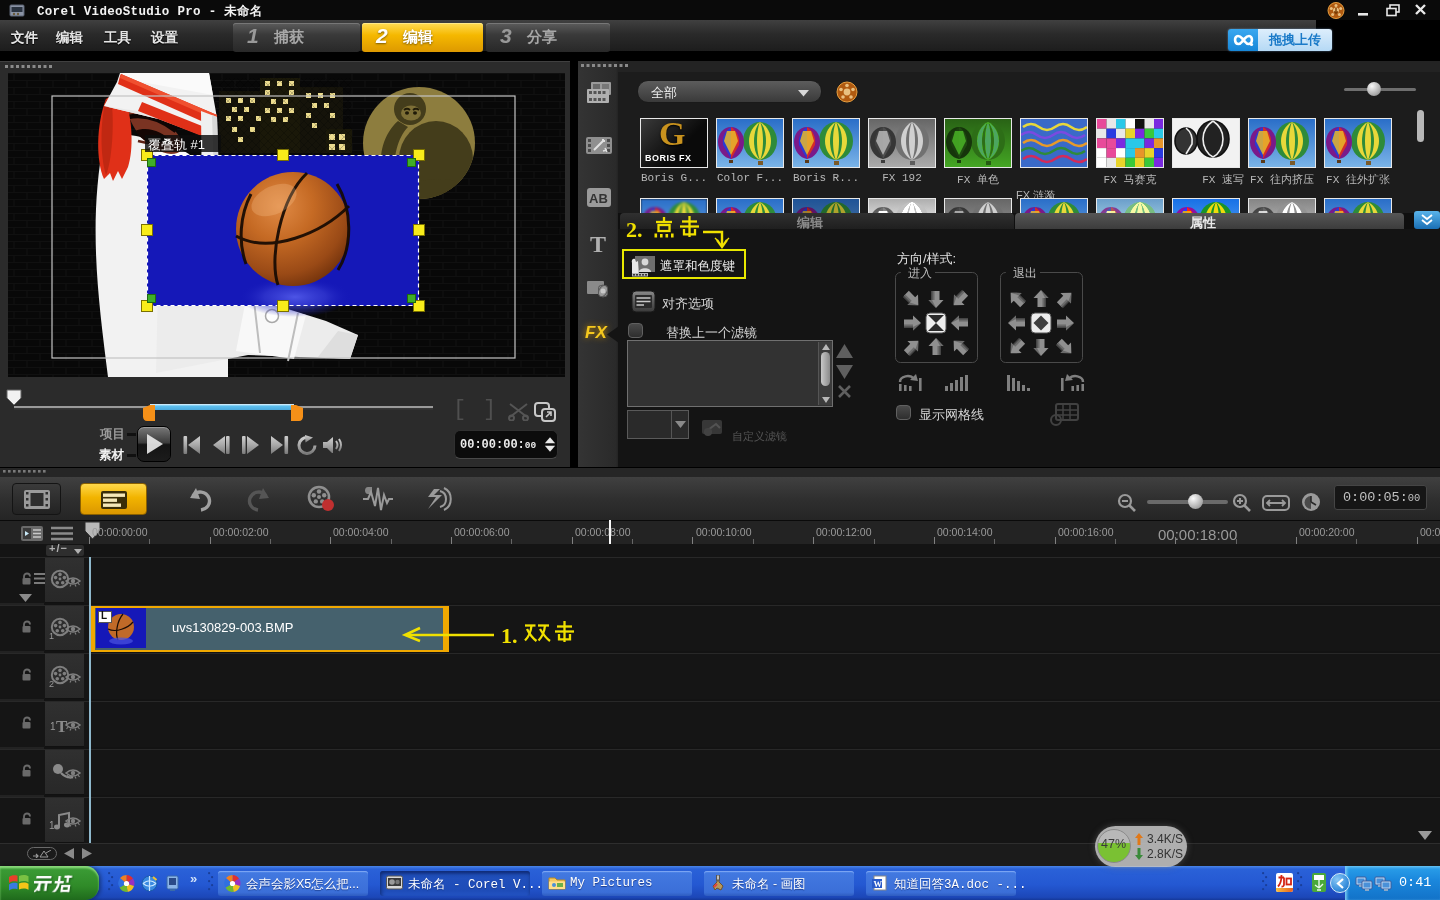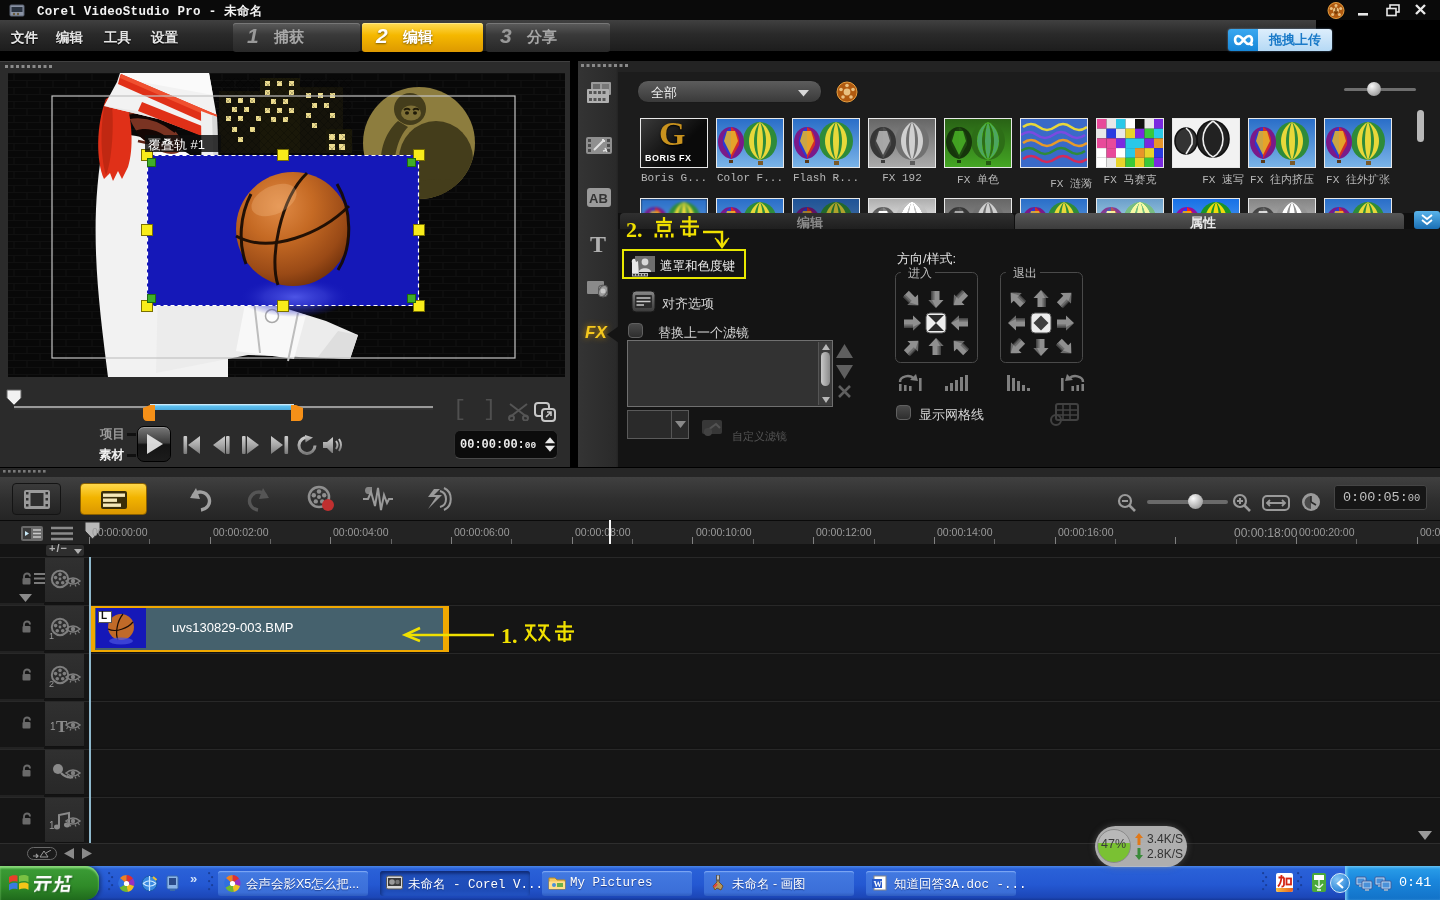--- a/index.html
+++ b/index.html
@@ -441,21 +441,21 @@
 </g>
 <g>
  <path d="M14 8 C22 8 27 15 27 23 C27 32 21 39 14 40 C7 39 1 32 1 23 C1 15 6 8 14 8 Z" fill="#7a1a8a"></path>
  <path d="M14 8 C20 12 23 18 22 26 L14 40 Z" fill="#d42a2a"></path>
  <path d="M14 8 C8 12 5 18 6 26 L14 40 Z" fill="#2a3ad4"></path>
  <path d="M10 12 L18 12 L21 22 L14 36 L7 22 Z" fill="#e8b82a" opacity="0.85"></path>
  <rect x="12" y="41" width="4" height="3" fill="#5a3a1a"></rect>
 </g>
 </svg>
       </div>
-      <span class="tx" style="left:170px;top:100px;width:76px;text-align:center;font-size:11px;color:#b8b8b8;font-family:'Liberation Mono',monospace;">Flash R...</span>
+      <span class="tx" style="left:170px;top:100px;width:76px;text-align:center;font-size:11px;color:#b8b8b8;font-family:'Liberation Mono',monospace;">Boris R...</span>
       <div class="abs" style="left:250px;top:46px;width:68px;height:50px;border:1px solid #e8e8e8;box-sizing:border-box;overflow:hidden;">
         <div style="filter:grayscale(1);width:66px;height:48px">
           <svg width="66" height="48" viewBox="0 0 66 48" preserveAspectRatio="none">
 <rect width="66" height="48" fill="url(#sky)"></rect>
 <g>
  <ellipse cx="43" cy="22" rx="17" ry="19" fill="#2e8b3a"></ellipse>
  <path d="M43 3 C49 6 54 13 54 22 C54 31 49 38 43 41 C37 38 32 31 32 22 C32 13 37 6 43 3 Z" fill="#e8d83a"></path>
  <path d="M43 3 C46 6 49 13 49 22 C49 31 46 38 43 41 C40 38 37 31 37 22 C37 13 40 6 43 3 Z" fill="#2e8b3a"></path>
  <path d="M43 3 C44.5 6 46 13 46 22 C46 31 44.5 38 43 41 C41.5 38 40 31 40 22 C40 13 41.5 6 43 3 Z" fill="#e8d83a"></path>
  <rect x="41" y="42" width="5" height="4" fill="#7a5a2a"></rect>
@@ -498,21 +498,21 @@
           <rect width="66" height="48" fill="#3a6ac8"></rect>
 <g fill="none" stroke-width="2.5">
  <path d="M2 8 Q10 2 18 8 T34 8 T50 8 T66 8" stroke="#e8d83a"></path>
  <path d="M0 16 Q8 10 16 16 T32 16 T48 16 T64 16" stroke="#7a4ae0"></path>
  <path d="M2 24 Q10 18 18 24 T34 24 T50 24 T66 24" stroke="#e89a2a"></path>
  <path d="M0 32 Q8 26 16 32 T32 32 T48 32 T64 32" stroke="#2e8b3a"></path>
  <path d="M2 40 Q10 34 18 40 T34 40 T50 40 T66 40" stroke="#d42a5a"></path>
 </g>
         </svg>
       </div>
-      <span class="tx" style="left:398px;top:104px;width:76px;text-align:right;font-size:11px;color:#b8b8b8;font-family:Liberation Mono, monospace;">FX 涟漪</span>
+      <span class="tx" style="left:398px;top:116px;width:76px;text-align:left;font-size:11px;color:#b8b8b8;font-family:Liberation Sans, sans-serif;">FX 涟漪</span>
       <div class="abs" style="left:478px;top:46px;width:68px;height:50px;border:1px solid #e8e8e8;box-sizing:border-box;overflow:hidden;">
         <svg width="66" height="48" viewBox="0 0 66 48">
           <rect x="0.0" y="0.0" width="9.5" height="9.7" fill="#e84a9a"></rect>
           <rect x="9.5" y="0.0" width="9.5" height="9.7" fill="#e8e8e8"></rect>
           <rect x="19.0" y="0.0" width="9.5" height="9.7" fill="#2ac8e8"></rect>
           <rect x="28.5" y="0.0" width="9.5" height="9.7" fill="#ffffff"></rect>
           <rect x="38.0" y="0.0" width="9.5" height="9.7" fill="#111111"></rect>
           <rect x="47.5" y="0.0" width="9.5" height="9.7" fill="#e8e8e8"></rect>
           <rect x="57.0" y="0.0" width="9.5" height="9.7" fill="#7a2ae0"></rect>
           <rect x="0.0" y="9.7" width="9.5" height="9.7" fill="#e8e8e8"></rect>
@@ -843,21 +843,21 @@
         </g>
 </svg>
 <span class="tx" style="left:42px;top:29px;font-size:12.5px;color:#ececec;">遮罩和色度键</span>
 <svg class="abs" style="left:13px;top:61px" width="25" height="23" viewBox="0 0 25 23">
  <rect x="1" y="1" width="23" height="21" rx="4" fill="url(#btng)" stroke="#1a1a1a"></rect>
  <rect x="4" y="5" width="17" height="13" rx="1" fill="#2a2a2a"></rect>
  <path d="M5.5 8 H19.5 M5.5 11.5 H19.5 M5.5 15 H13" stroke="#c8c8c8" stroke-width="1.6"></path>
 </svg>
 <span class="tx" style="left:44px;top:66px;font-size:13px;color:#d4d4d4;">对齐选项</span>
 <div class="abs" style="left:10px;top:94px;width:15px;height:15px;border-radius:4px;background:linear-gradient(#4a4a4a,#2e2e2e);border:1px solid #606060;box-sizing:border-box;"></div>
-<span class="tx" style="left:40px;top:95px;font-size:13px;color:#d4d4d4;">替换上一个滤镜</span>
+<span class="tx" style="left:48px;top:95px;font-size:13px;color:#d4d4d4;">替换上一个滤镜</span>
 <div class="abs" style="left:9px;top:111px;width:206px;height:67px;background:#323232;border:1px solid #707070;box-sizing:border-box;">
  <div class="abs" style="left:190px;top:1px;width:13px;height:63px;background:#3c3c3c;border-left:1px solid #555;">
   <svg class="abs" style="left:3px;top:2px" width="8" height="6" viewBox="0 0 8 6">
             <path d="M4 0 L8 6 H0 Z" fill="#b8b8b8"></path>
           </svg>
   <svg class="abs" style="left:3px;top:55px" width="8" height="6" viewBox="0 0 8 6">
             <path d="M4 6 L8 0 H0 Z" fill="#b8b8b8"></path>
           </svg>
   <div class="abs" style="left:2px;top:10px;width:9px;height:34px;border-radius:5px;background:linear-gradient(90deg,#c8c8c8,#8a8a8a);"></div>
  </div>
@@ -1181,21 +1181,21 @@
     <div class="abs" style="left:753px;top:18px;width:1px;height:5px;background:#666;"></div>
     <span class="tx" style="left:816px;top:5px;font-size:10.5px;color:#9a9a9a;">00:00:12:00</span>
     <div class="abs" style="left:813px;top:16px;width:1px;height:7px;background:#808080;"></div>
     <div class="abs" style="left:874px;top:18px;width:1px;height:5px;background:#666;"></div>
     <span class="tx" style="left:937px;top:5px;font-size:10.5px;color:#9a9a9a;">00:00:14:00</span>
     <div class="abs" style="left:934px;top:16px;width:1px;height:7px;background:#808080;"></div>
     <div class="abs" style="left:994px;top:18px;width:1px;height:5px;background:#666;"></div>
     <span class="tx" style="left:1058px;top:5px;font-size:10.5px;color:#9a9a9a;">00:00:16:00</span>
     <div class="abs" style="left:1055px;top:16px;width:1px;height:7px;background:#808080;"></div>
     <div class="abs" style="left:1115px;top:18px;width:1px;height:5px;background:#666;"></div>
-    <span class="tx" style="left:1234px;top:5px;font-size:12px;color:#9a9a9a;">00:00:18:00</span>
+    <span class="tx" style="left:1158px;top:5px;font-size:15px;color:#9a9a9a;">00:00:18:00</span>
     <div class="abs" style="left:1175px;top:16px;width:1px;height:7px;background:#808080;"></div>
     <div class="abs" style="left:1236px;top:18px;width:1px;height:5px;background:#666;"></div>
     <span class="tx" style="left:1299px;top:5px;font-size:10.5px;color:#9a9a9a;">00:00:20:00</span>
     <div class="abs" style="left:1296px;top:16px;width:1px;height:7px;background:#808080;"></div>
     <div class="abs" style="left:1356px;top:18px;width:1px;height:5px;background:#666;"></div>
     <span class="tx" style="left:1420px;top:5px;font-size:10.5px;color:#9a9a9a;">00:00:22:00</span>
     <div class="abs" style="left:1417px;top:16px;width:1px;height:7px;background:#808080;"></div>
     <div class="abs" style="left:609px;top:-1px;width:2px;height:24px;background:#f8f8f8;"></div>
   </div>
 <div class="abs" style="left:0;top:544px;width:1440px;height:13px;background:#141414;">

